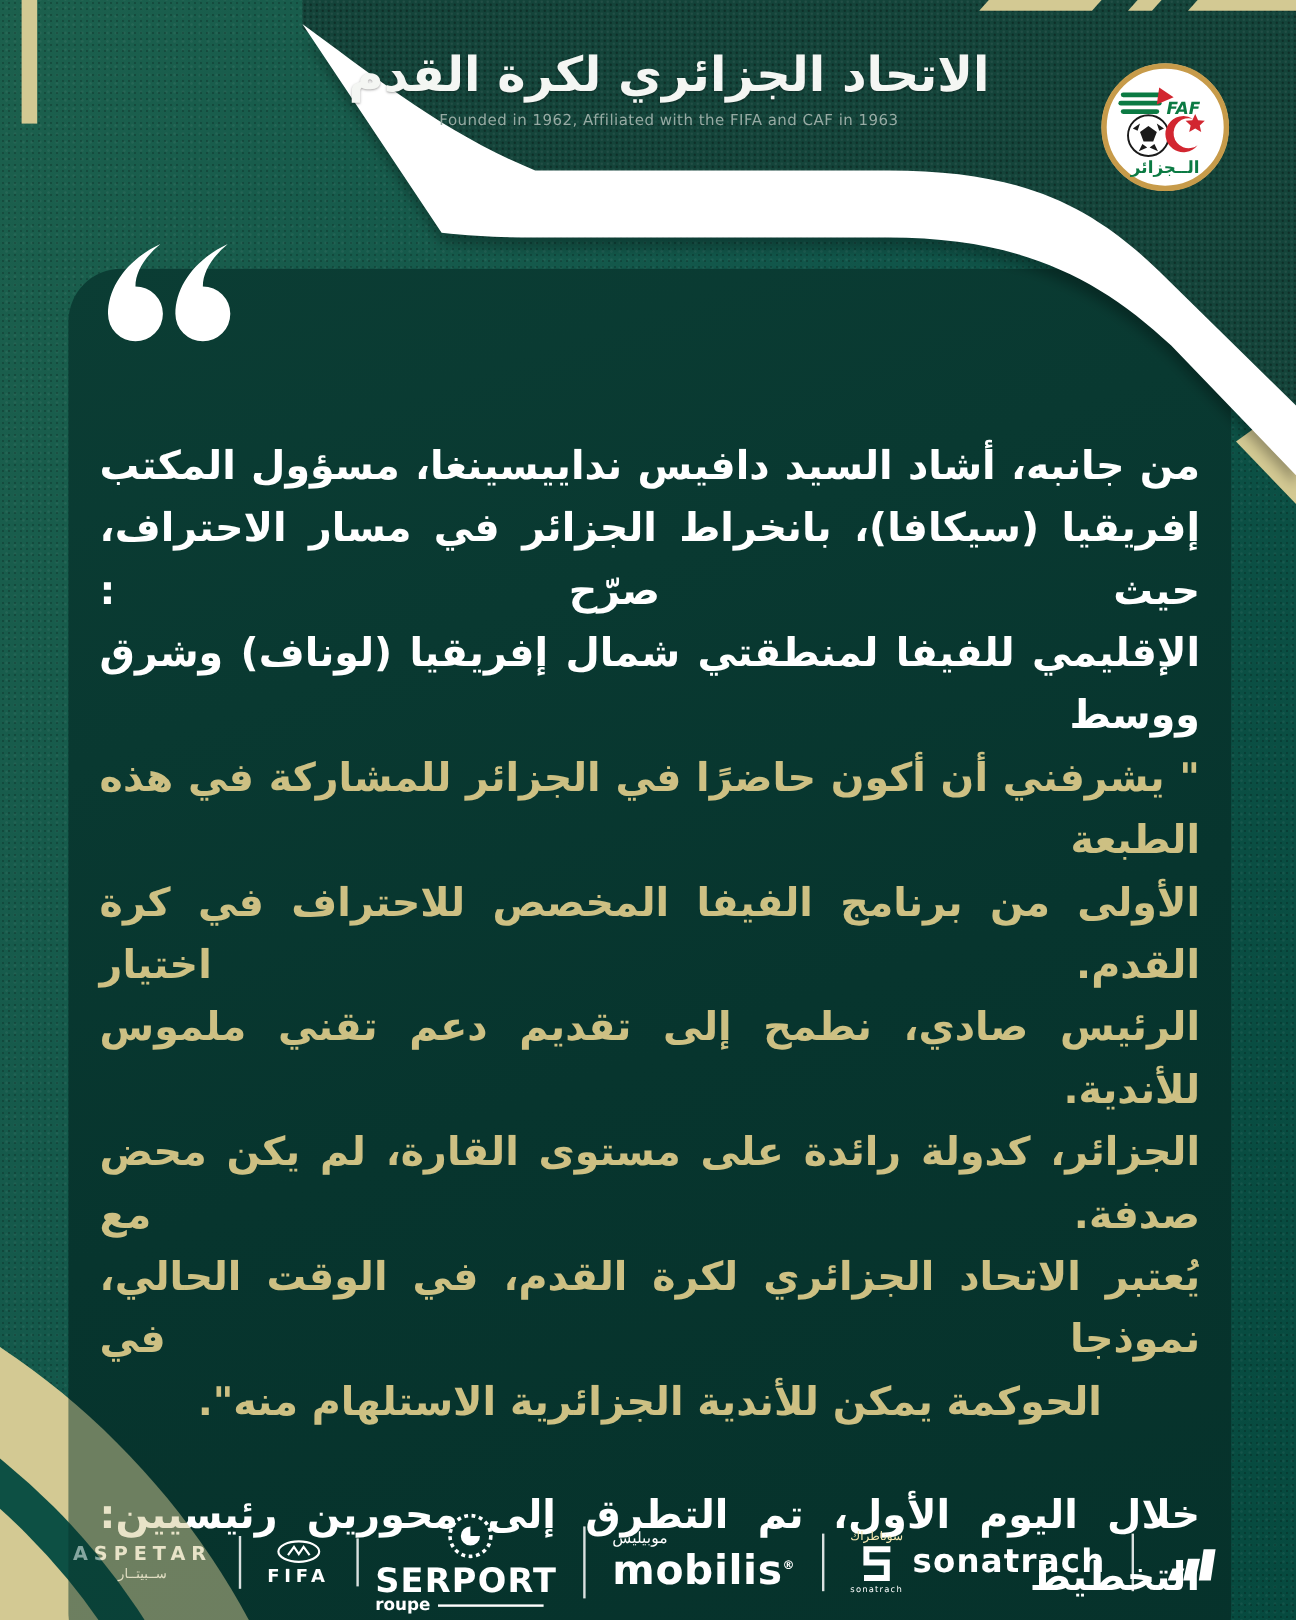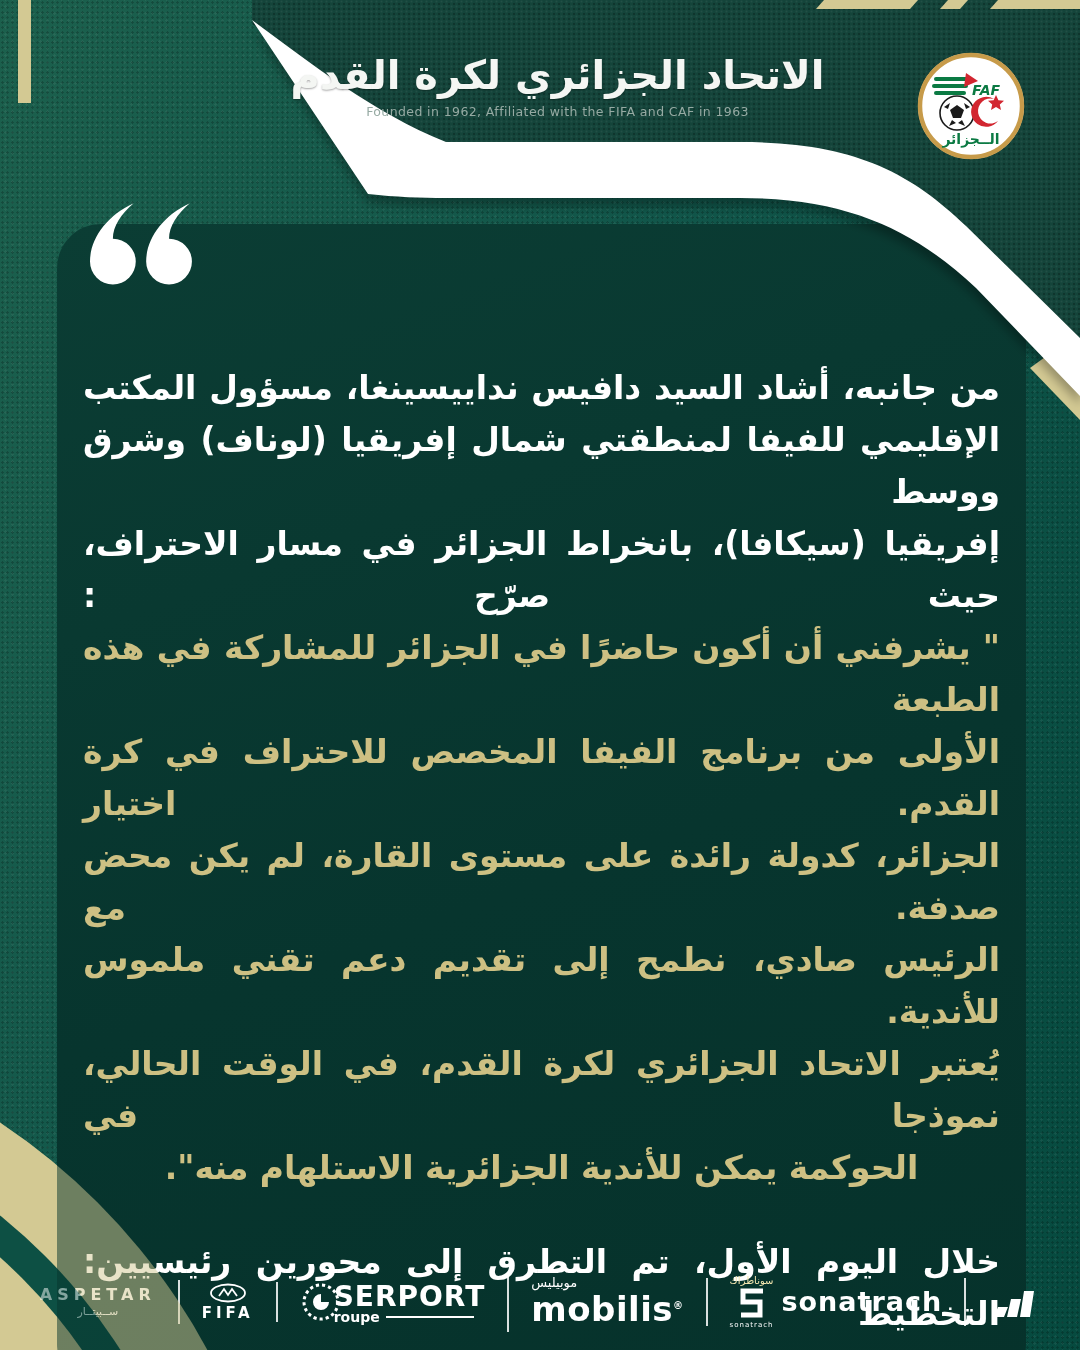--- a/index.html
+++ b/index.html
@@ -20,21 +20,21 @@
   #header-deco{left:0;top:0;z-index:3;}
   .card{
     position:absolute;left:57px;top:224px;width:969px;height:1164px;z-index:2;
     background:linear-gradient(160deg,#0b3d34 0%,#07352e 55%,#06322b 100%);
     border-radius:44px;
   }
   #corner-over{left:0;top:1010px;z-index:4;opacity:.5;pointer-events:none;}
   .quote{position:absolute;left:90px;top:203px;z-index:5;}
 
   
-  .masthead{position:absolute;left:235px;top:52px;width:645px;text-align:center;z-index:4;color:#f4f6f3;}
+  .masthead{position:absolute;left:235px;top:40px;width:645px;text-align:center;z-index:4;color:#f4f6f3;}
   .masthead .ar{font-size:40px;font-weight:700;letter-spacing:1px;text-shadow:0 1px 2px rgba(0,0,0,.35);}
   .masthead .en{display:inline-block;margin-top:8px;padding-bottom:7px;font-size:17px;font-weight:700;
     letter-spacing:3.5px;color:#c6cfce;border-bottom:2px solid rgba(235,240,238,.8);}
   .masthead .founded{margin-top:6px;font-size:12.5px;color:#96aaa3;letter-spacing:.4px;}
 
   .badge{position:absolute;left:916px;top:51px;width:110px;height:110px;z-index:4;}
 
   
   .article{
     position:absolute;left:26px;right:26px;top:138px;direction:rtl;
@@ -50,21 +50,21 @@
   .sponsors{
     position:absolute;left:0;right:0;top:1258px;height:88px;z-index:3;
     display:flex;align-items:center;justify-content:center;gap:22px;color:#fff;
   }
   .sep{width:2px;background:rgba(255,255,255,.85);}
   .sep.h44{height:44px}.sep.h40{height:40px}.sep.h60{height:60px}.sep.h48{height:48px}
   .sp{display:flex;flex-direction:column;align-items:center;line-height:1.1;}
   .aspetar .nm{font-size:16px;font-weight:700;letter-spacing:5px;}
   .aspetar .arb{font-size:11px;margin-top:3px;letter-spacing:2px;color:#eef2f0;}
   .chery .nm{font-size:15px;font-weight:700;letter-spacing:4px;margin-top:2px;}
-  .serport{position:relative;display:flex;align-items:center;}
+  .serport{position:relative;display:flex;align-items:center;flex-direction:column;}
   .serport .txt{margin-left:-8px;display:flex;flex-direction:column;}
   .serport .nm{font-size:28px;font-weight:700;letter-spacing:1px;}
   .serport .sub{display:flex;align-items:center;gap:6px;margin-top:-4px;}
   .serport .sub .roupe{font-size:14px;font-weight:700;}
   .serport .sub .rule{display:inline-block;width:88px;height:2px;background:#fff;}
   .mobilis{align-items:flex-start;}
   .mobilis .arb{font-size:13px;margin-bottom:1px;margin-right:6px;}
   .mobilis .nm{font-size:34px;font-weight:700;letter-spacing:.5px;}
   .mobilis sup{font-size:10px;vertical-align:super;}
   .sonatrach{flex-direction:row;align-items:center;gap:8px;justify-content:center;}
@@ -81,28 +81,28 @@
   <svg id="corner-under" class="layer" width="440" height="340" viewBox="0 0 440 340">
     <circle cx="-350" cy="640" r="633" fill="#d3c993"></circle>
     <circle cx="-350" cy="640" r="558" fill="#0d5044"></circle>
     <circle cx="-350" cy="640" r="526" fill="#d3c993"></circle>
   </svg>
 
   <div class="card">
     <div class="article">
         <div class="para" style="color: rgb(255, 255, 255);">
           <div class="ln">من جانبه، أشاد السيد دافيس نداييسينغا، مسؤول المكتب</div>
+          <div class="ln last-justify">إفريقيا (سيكافا)، بانخراط الجزائر في مسار الاحتراف، حيث صرّح :</div>
           <div class="ln">الإقليمي للفيفا لمنطقتي شمال إفريقيا (لوناف) وشرق ووسط</div>
-          <div class="ln last-justify">إفريقيا (سيكافا)، بانخراط الجزائر في مسار الاحتراف، حيث صرّح :</div>
         </div>
         <div class="para" style="color: rgb(205, 192, 131);">
           <div class="ln">" يشرفني أن أكون حاضرًا في الجزائر للمشاركة في هذه الطبعة</div>
           <div class="ln">الأولى من برنامج الفيفا المخصص للاحتراف في كرة القدم. اختيار</div>
+          <div class="ln">الرئيس صادي، نطمح إلى تقديم دعم تقني ملموس للأندية.</div>
           <div class="ln">الجزائر، كدولة رائدة على مستوى القارة، لم يكن محض صدفة. مع</div>
-          <div class="ln">الرئيس صادي، نطمح إلى تقديم دعم تقني ملموس للأندية.</div>
           <div class="ln">يُعتبر الاتحاد الجزائري لكرة القدم، في الوقت الحالي، نموذجا في</div>
           <div class="ln last-center">الحوكمة يمكن للأندية الجزائرية الاستلهام منه".</div>
         </div>
         <div class="para gap" style="color: rgb(255, 255, 255);">
           <div class="ln">خلال اليوم الأول، تم التطرق إلى محورين رئيسيين: التخطيط</div>
         </div>
       </div>
   </div>
 
   <svg id="corner-over" class="layer" width="440" height="340" viewBox="0 0 440 340">

